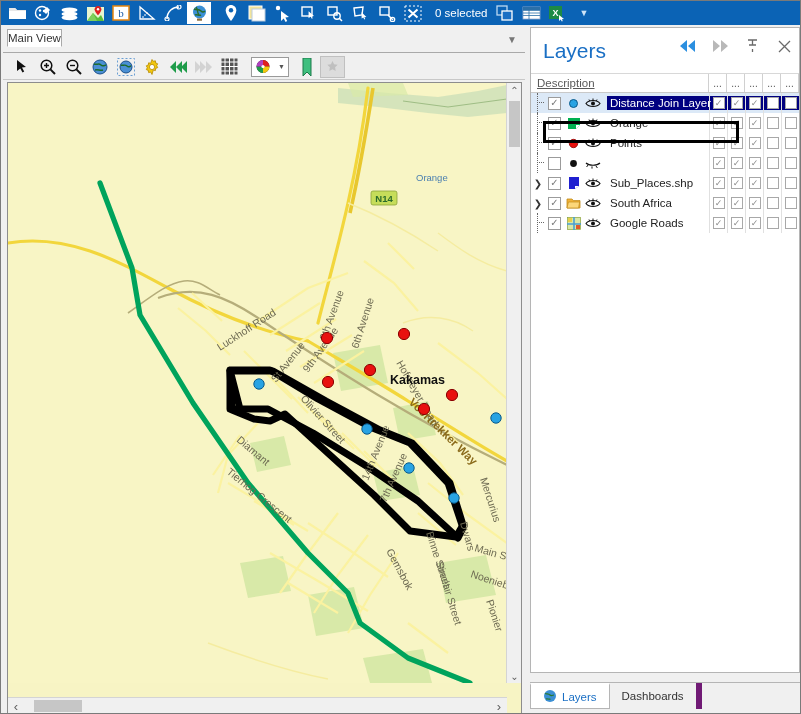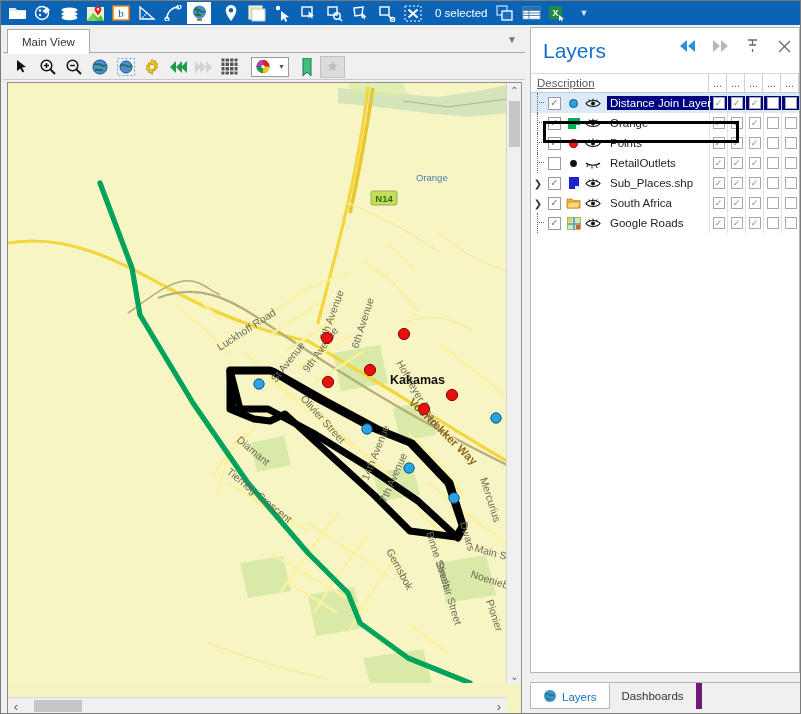--- a/index.html
+++ b/index.html
@@ -49,21 +49,21 @@
     background: #f0f0f0;
   }
   #tabstrip {
     position: absolute; left: 0; top: 0;
     width: 522px; height: 26px;
     background: #f0f0f0;
     border-bottom: 1px solid #a9a9a9;
   }
   #tab-main {
     position: absolute; left: 4px; top: 2px;
-    height: 25px; padding: 0 14px;
+    height: 18px; padding: 0 0;
     background: #ffffff;
     border: 1px solid #a9a9a9; border-bottom: 1px solid #ffffff;
     display: flex; align-items: center;
     font-size: 11.5px; color: #333;
   }
   #tabstrip-caret {
     position: absolute; right: 8px; top: 7px;
     color: #777; font-size: 10px;
   }
 
@@ -797,21 +797,20 @@
           <svg width="11" height="11" viewBox="0 0 11 11">
               <circle cx="5.5" cy="5.5" r="3.4" fill="#111"></circle>
             </svg>
         </div>
         <div class="eye">
           <svg width="16" height="11" viewBox="0 0 16 11">
               <path d="M1 5c3 3 11 3 14 0" fill="none" stroke="#111" stroke-width="1.2"></path>
               <path d="M3 7l-1.4 2M7 8.4V10.6M11 8l1.4 2" stroke="#111" stroke-width="1"></path>
             </svg>
         </div>
-        <div class="lname">RetailOutlets</div>
         <div class="row-cols">
           <div class="rc">
               <span class="minichk">✓</span>
             </div>
           <div class="rc">
               <span class="minichk">✓</span>
             </div>
           <div class="rc">
               <span class="minichk">✓</span>
             </div>

